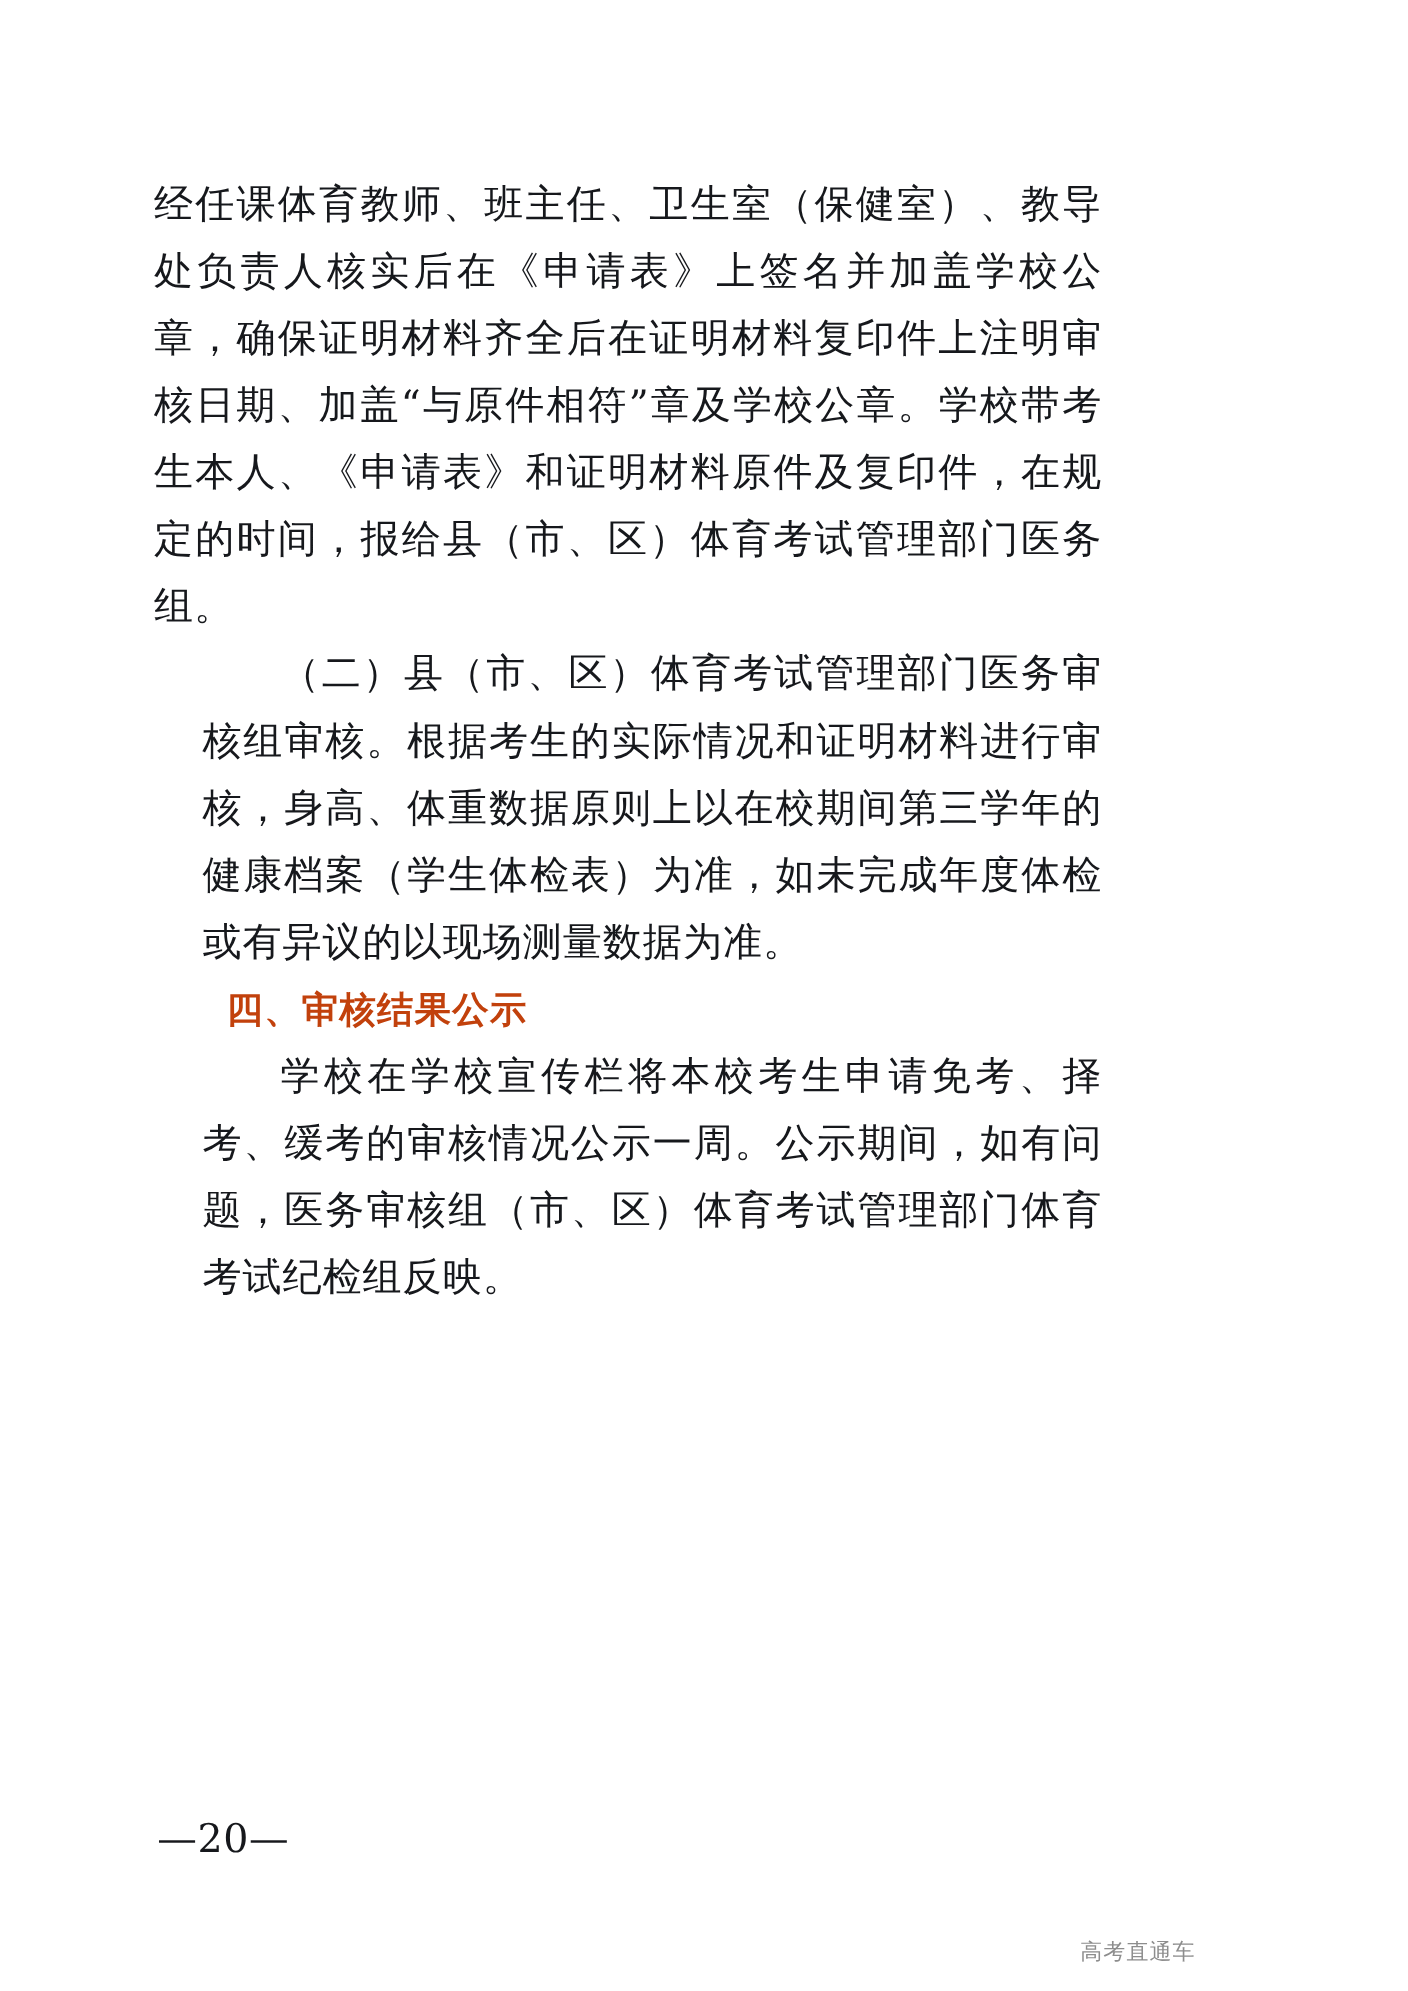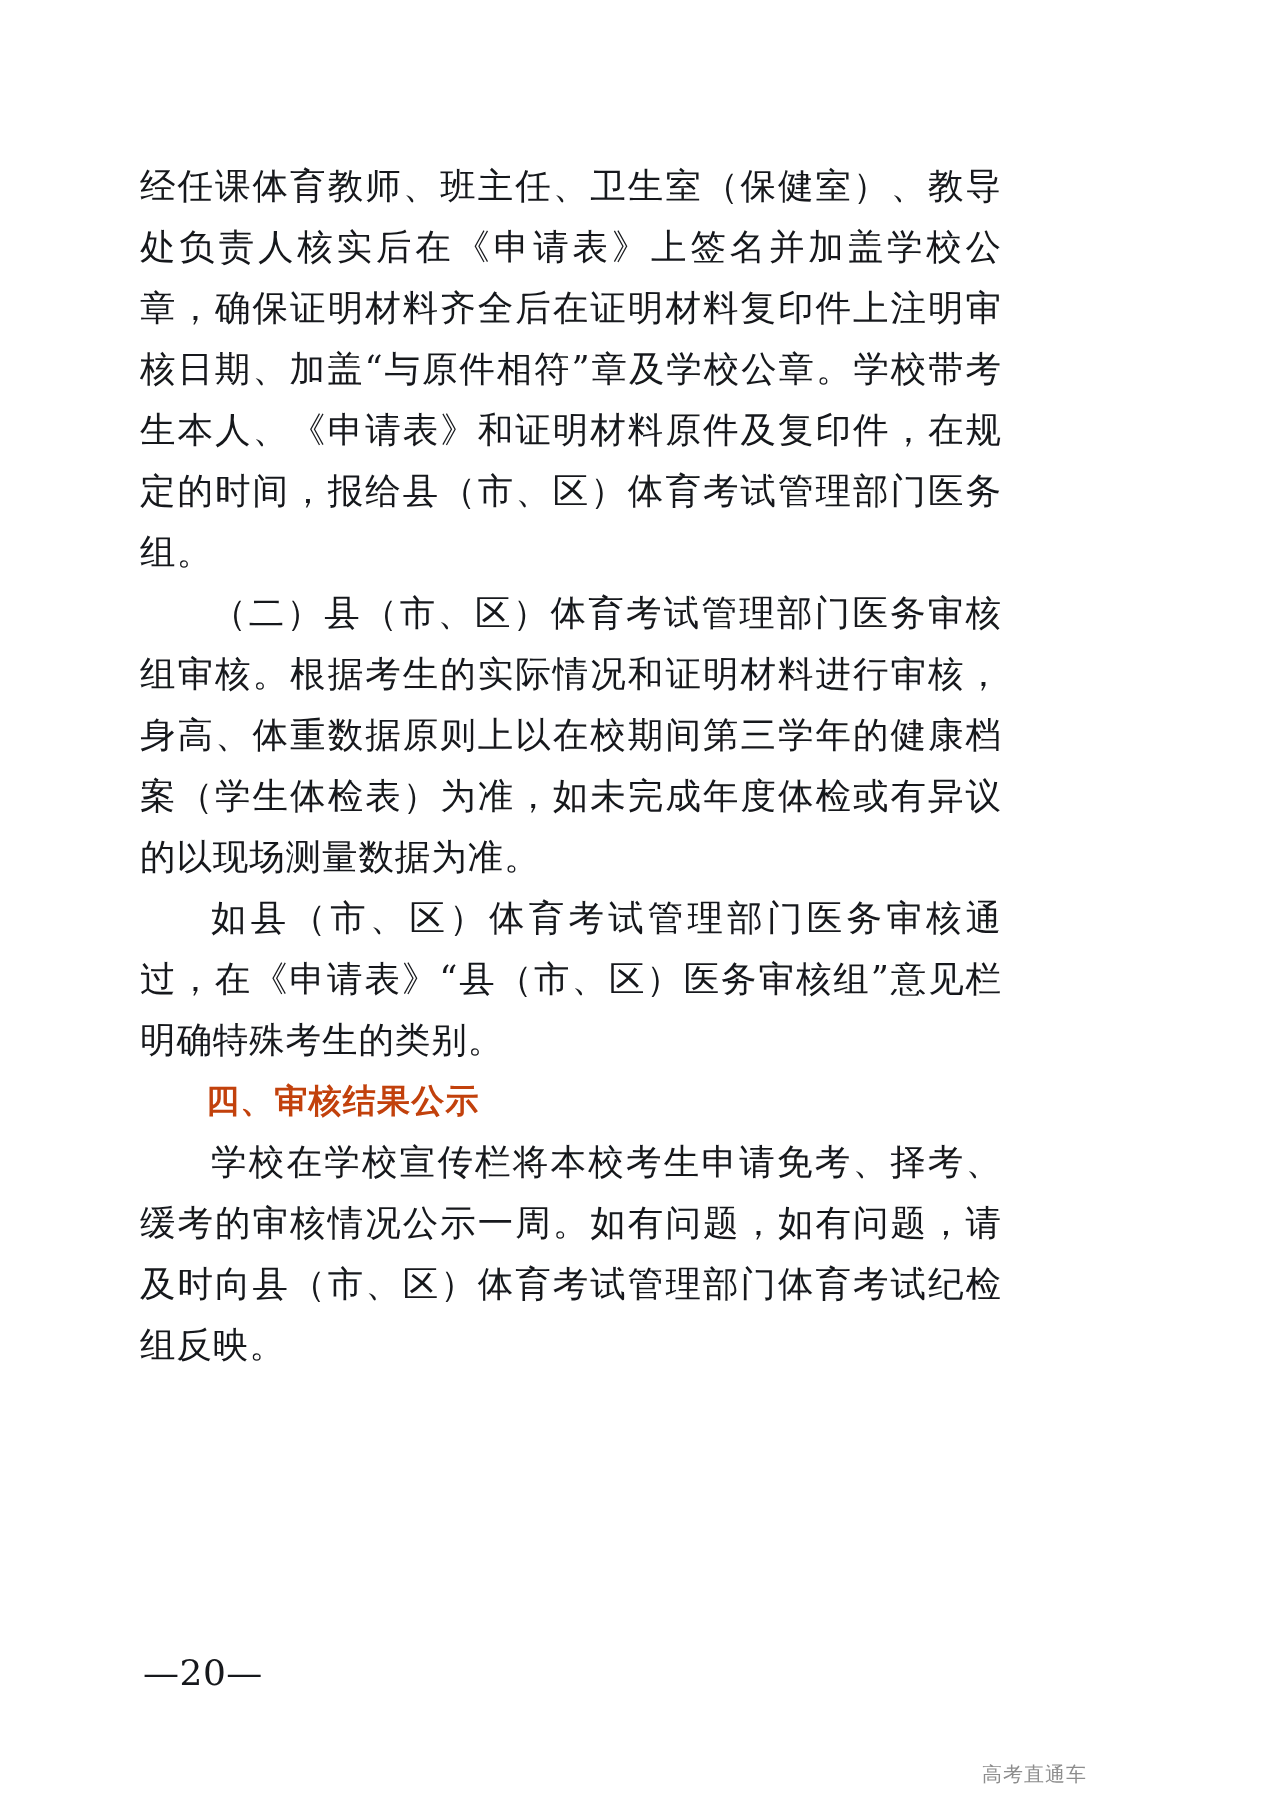--- a/index.html
+++ b/index.html
@@ -31,20 +31,21 @@
     color: #16181c;
     text-align: justify;
     text-justify: inter-character;
     text-align-last: left;
     letter-spacing: 0.9px;
     margin: 0 0 0 0;
     -webkit-font-smoothing: antialiased;
   }
   .para.indent {
     text-indent: 2em;
+    margin-left: 44px;
   }
 
   .heading {
     font-family: "DejaVu Sans", "Liberation Sans", sans-serif;
     font-size: 33px;
     font-weight: bold;
     line-height: 61px;
     color: #c2410c;
     text-indent: 2em;
     letter-spacing: 1.2px;
@@ -77,26 +78,25 @@
 <body>
 
 <div id="page">
 
   <div id="content">
 
     <p class="para">经任课体育教师、班主任、卫生室（保健室）、教导处负责人核实后在《申请表》上签名并加盖学校公章，确保证明材料齐全后在证明材料复印件上注明审核日期、加盖“与原件相符”章及学校公章。学校带考生本人、《申请表》和证明材料原件及复印件，在规定的时间，报给县（市、区）体育考试管理部门医务组。</p>
 
     <p class="para indent">（二）县（市、区）体育考试管理部门医务审核组审核。根据考生的实际情况和证明材料进行审核，身高、体重数据原则上以在校期间第三学年的健康档案（学生体检表）为准，如未完成年度体检或有异议的以现场测量数据为准。</p>
 
-    <p class="para indent">如县（市、区）体育考试管理部门医务审核通过，在《申请表》“县（市、区）医务审核组”意见栏明确特殊考生的类别。</p>
 
 
     <p class="heading">四、审核结果公示</p>
 
-    <p class="para indent">学校在学校宣传栏将本校考生申请免考、择考、缓考的审核情况公示一周。如有问题，如有问题，请及时向县（市、区）体育考试管理部门体育考试纪检组反映。</p>
+    <p class="para indent">学校在学校宣传栏将本校考生申请免考、择考、缓考的审核情况公示一周。公示期间，如有问题，医务审核组（市、区）体育考试管理部门体育考试纪检组反映。</p>
 
 
 
   </div>
 
   <div id="page-number">—20—</div>
 
   <div id="watermark">高考直通车</div>
 
 </div>

